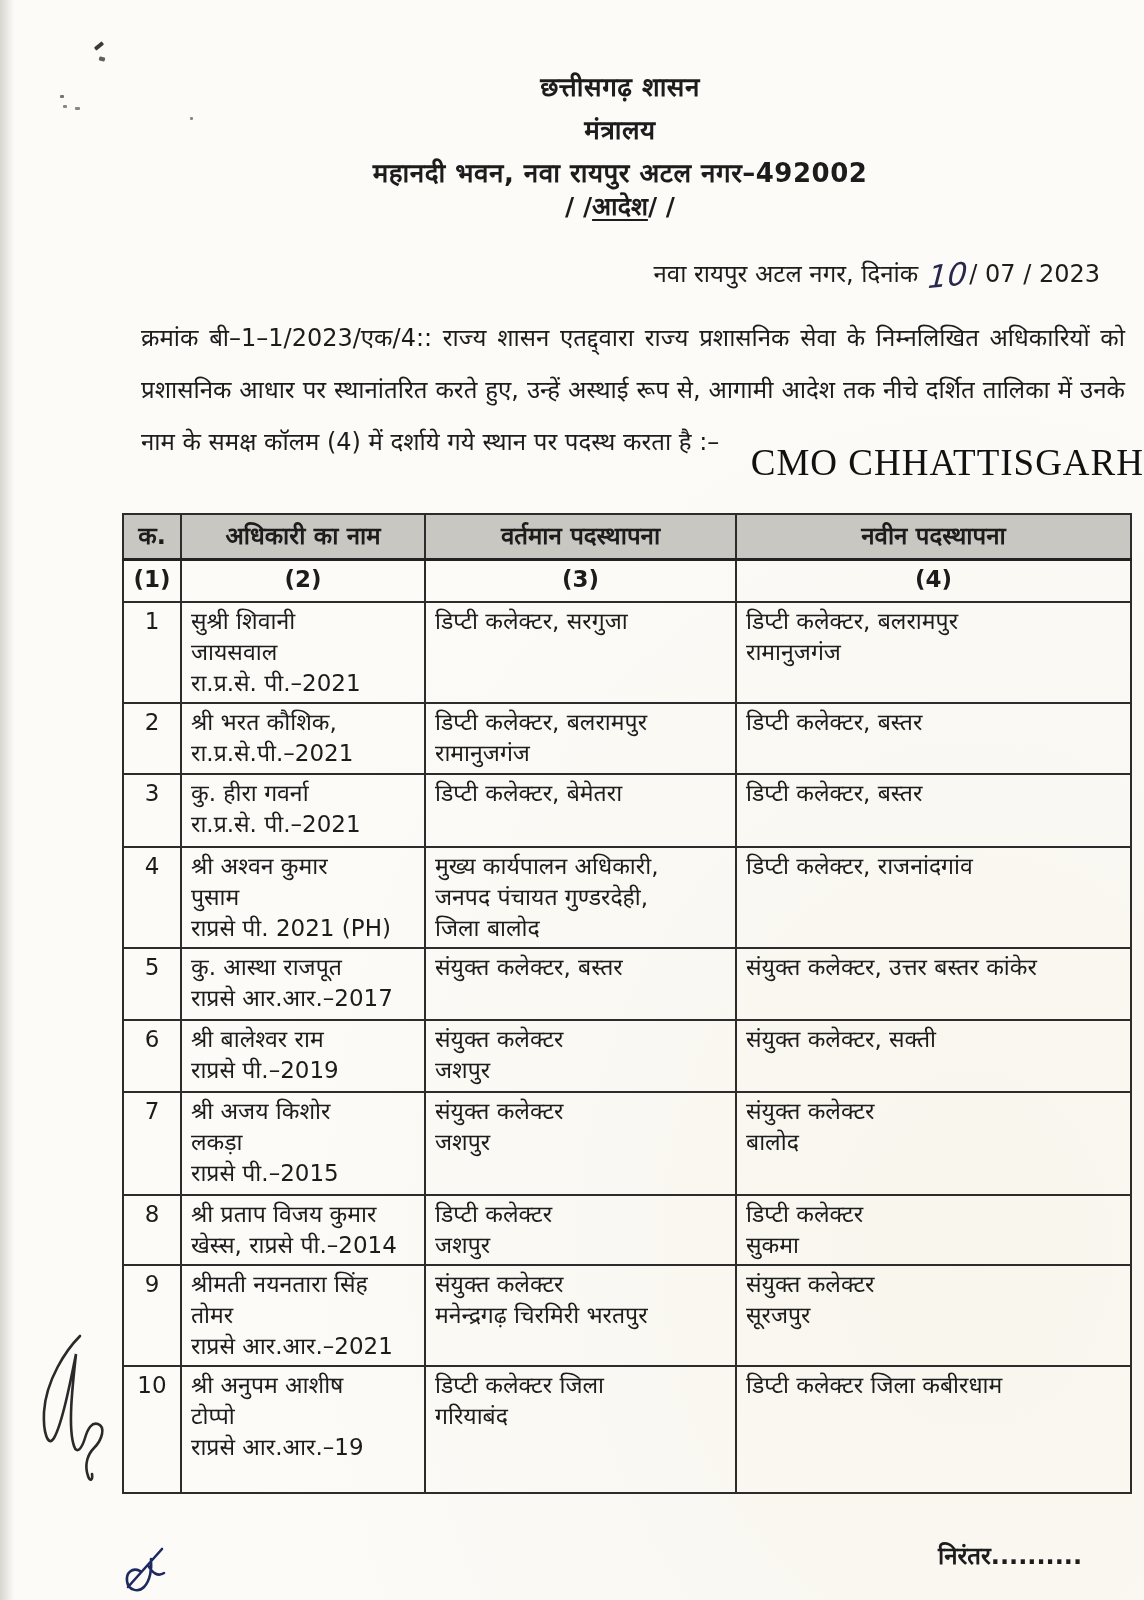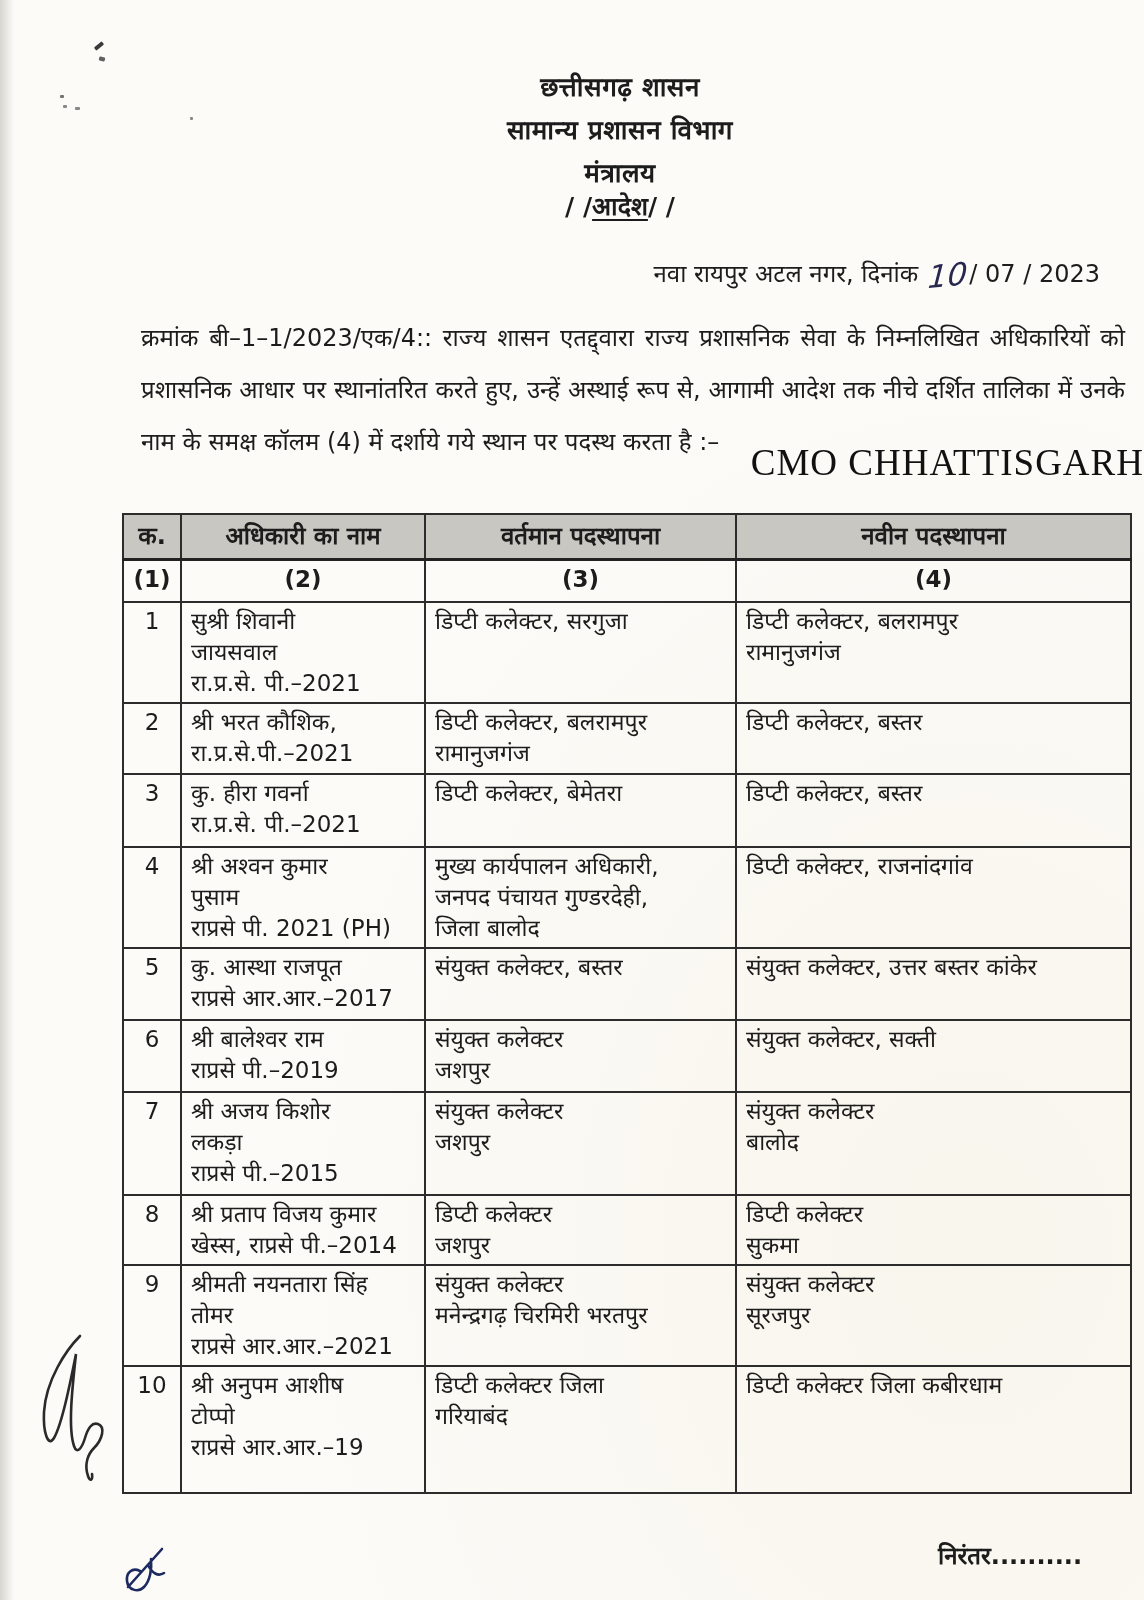--- a/index.html
+++ b/index.html
@@ -53,22 +53,22 @@
 
   <div class="speck" style="left:94px;top:44px;width:10px;height:4px;transform:rotate(-40deg);"></div>
   <div class="speck" style="left:99px;top:57px;width:6px;height:4px;transform:rotate(15deg);opacity:.8;"></div>
   <div class="speck" style="left:60px;top:95px;width:4px;height:3px;opacity:.7;"></div>
   <div class="speck" style="left:63px;top:105px;width:4px;height:3px;opacity:.6;"></div>
   <div class="speck" style="left:75px;top:107px;width:5px;height:3px;opacity:.6;"></div>
   <div class="speck" style="left:190px;top:117px;width:3px;height:3px;opacity:.6;"></div>
 
   <div class="center-wrap" style="top:34px;margin-top:32px;">
     <div class="hdr-line">छत्तीसगढ़ शासन</div>
-    <div class="hdr-line">सामान्य प्रशासन विभाग</div>
     <div class="hdr-line">मंत्रालय</div>
+    <div class="hdr-line">महानदी भवन, नवा रायपुर अटल नगर–492002</div>
   </div>
 
   <div class="order-title"><span>/ /</span><span class="uword">आदेश</span><span>/ /</span></div>
 
   <div class="date-line"><span>नवा रायपुर अटल नगर, दिनांक</span>
     <span class="hand-day">10</span><span>/ 07 / 2023</span>
   </div>
 
   <div class="body-para">क्रमांक बी–1–1/2023/एक/4:: राज्य शासन एतद्द्वारा राज्य प्रशासनिक सेवा के निम्नलिखित अधिकारियों को प्रशासनिक आधार पर स्थानांतरित करते हुए, उन्हें अस्थाई रूप से, आगामी आदेश तक नीचे दर्शित तालिका में उनके नाम के समक्ष कॉलम (4) में दर्शाये गये स्थान पर पदस्थ करता है :–</div>
 

